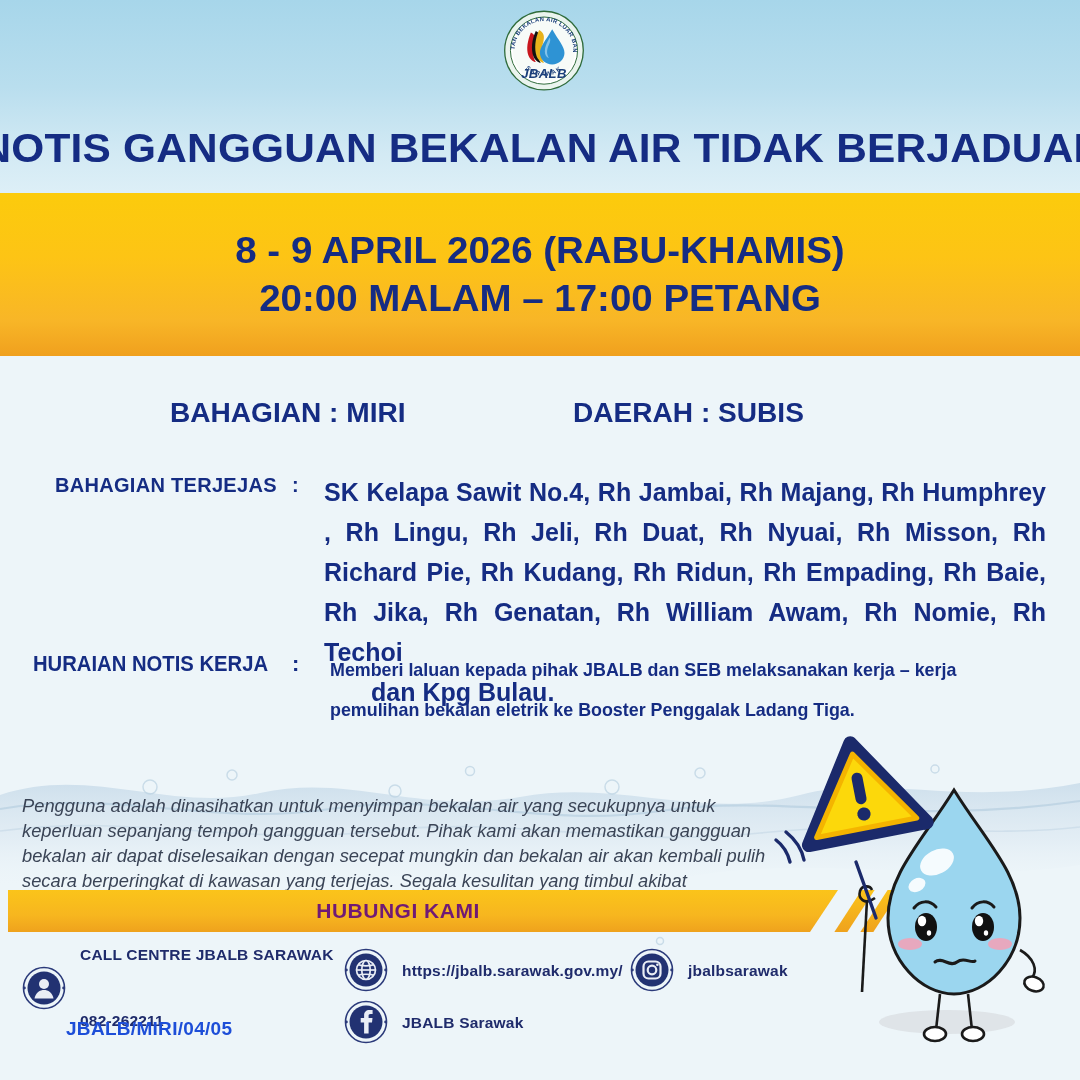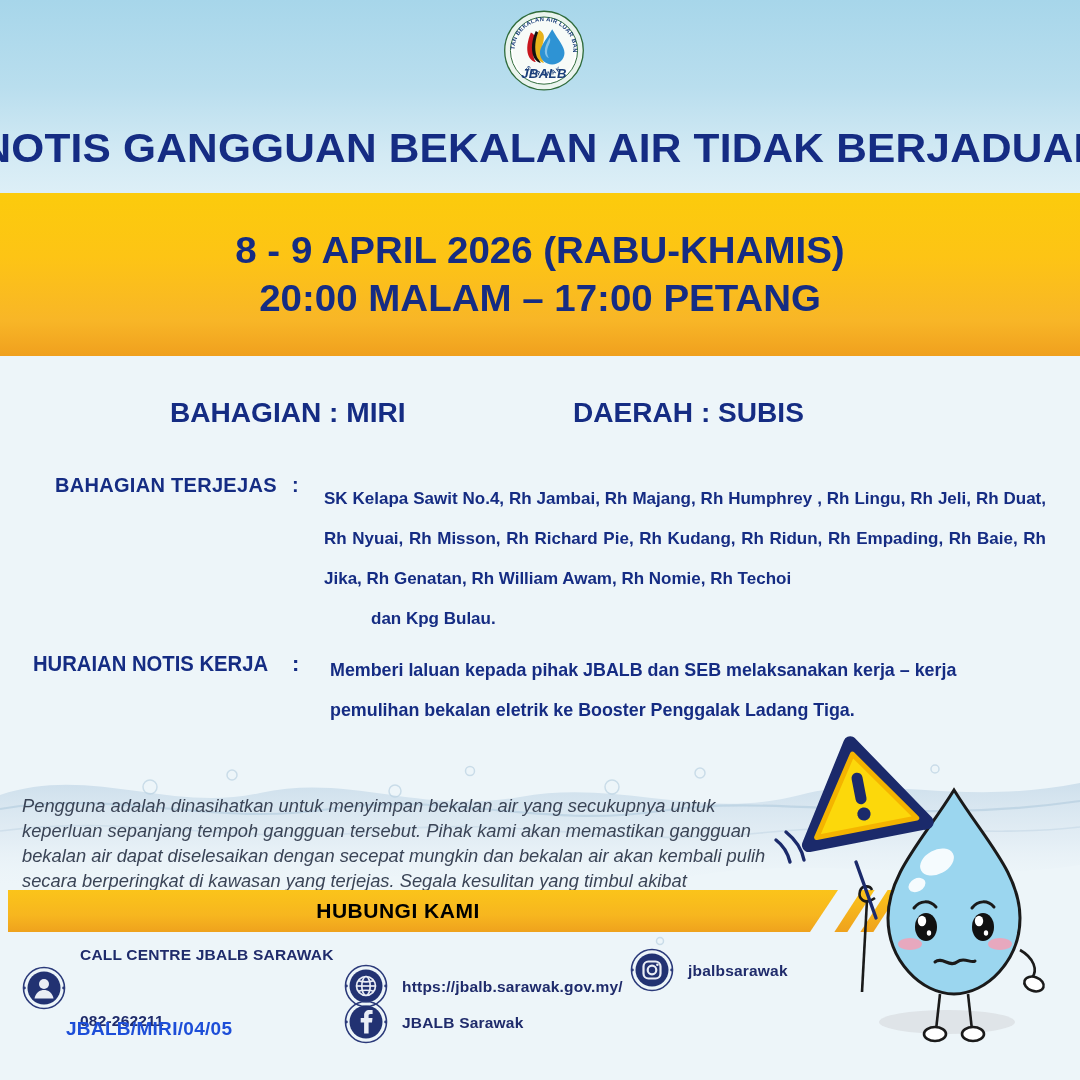--- a/index.html
+++ b/index.html
@@ -50,21 +50,21 @@
     position:absolute;font-weight:bold;color:#152C83;white-space:nowrap;
   }
   .row .colon{position:absolute;left:292px;font-weight:bold;color:#152C83;}
   .row .val{position:absolute;color:#152C83;font-weight:bold;}
 
   
   .rowareas{top:472px;}
   .rowareas .lab{left:55px;top:2px;font-size:20px;letter-spacing:.3px;}
   .rowareas .colon{top:2px;font-size:20px;}
   .rowareas .val{
-    left:324px;top:7px;width:722px;font-size:17px;line-height:40px;
+    left:324px;top:0;width:722px;font-size:25px;line-height:40px;
     text-align:justify;text-justify:inter-word;
   }
   .rowareas .val .last{display:block;margin-left:47px;}
 
   
   .rowwork{top:650px;}
   .rowwork .lab{left:33px;top:1px;font-size:22px;transform:scaleX(.92);transform-origin:left center;}
   .rowwork .colon{top:1px;font-size:22px;}
   .rowwork .val{
     left:330px;top:0;width:720px;font-size:19px;line-height:40px;
@@ -87,37 +87,37 @@
   
   .banner{position:absolute;left:0;top:890px;width:1080px;height:42px;}
   .banner .bar{
     position:absolute;left:8px;top:0;width:830px;height:42px;
     background:linear-gradient(180deg,#FBC41A 0%,#F7B61F 60%,#EFA21D 100%);
     clip-path:polygon(0 0,830px 0,802px 42px,0 42px);
   }
   .banner .bartext{
     position:absolute;left:8px;top:0;width:780px;height:42px;
     display:flex;align-items:center;justify-content:center;
-    font-size:21px;font-weight:bold;color:#000000;letter-spacing:.5px;
+    font-size:21px;font-weight:bold;color:#701a75;letter-spacing:.5px;
   }
   .slash{
     position:absolute;top:0;width:13px;height:42px;
     background:linear-gradient(180deg,#FBC41A 0%,#EFA21D 100%);
     transform:skewX(-33deg);
   }
 
   
   .contacts{position:absolute;left:0;top:940px;width:1080px;height:110px;}
   .citem{position:absolute;display:flex;align-items:center;}
   .cicon{position:relative;width:44px;height:44px;flex:0 0 44px;}
   .ctext{margin-left:14px;color:#1F2B6B;font-weight:bold;}
   .ctext .l1{font-size:15.5px;line-height:19px;letter-spacing:.2px;}
   .ctext .l2{font-size:15.5px;line-height:19px;letter-spacing:.2px;margin-top:47px;}
   .c-call{left:22px;top:5px;}
-  .c-web{left:344px;top:24px;}
+  .c-web{left:344px;top:8px;}
   .c-fb{left:344px;top:60px;}
   .c-ig{left:630px;top:8px;}
   .refno{
     position:absolute;left:66px;top:78px;font-size:19px;font-weight:bold;
     color:#1d4ed8;letter-spacing:.3px;
   }
 
   
   .mascot{position:absolute;left:772px;top:722px;width:308px;height:330px;}
 </style>

